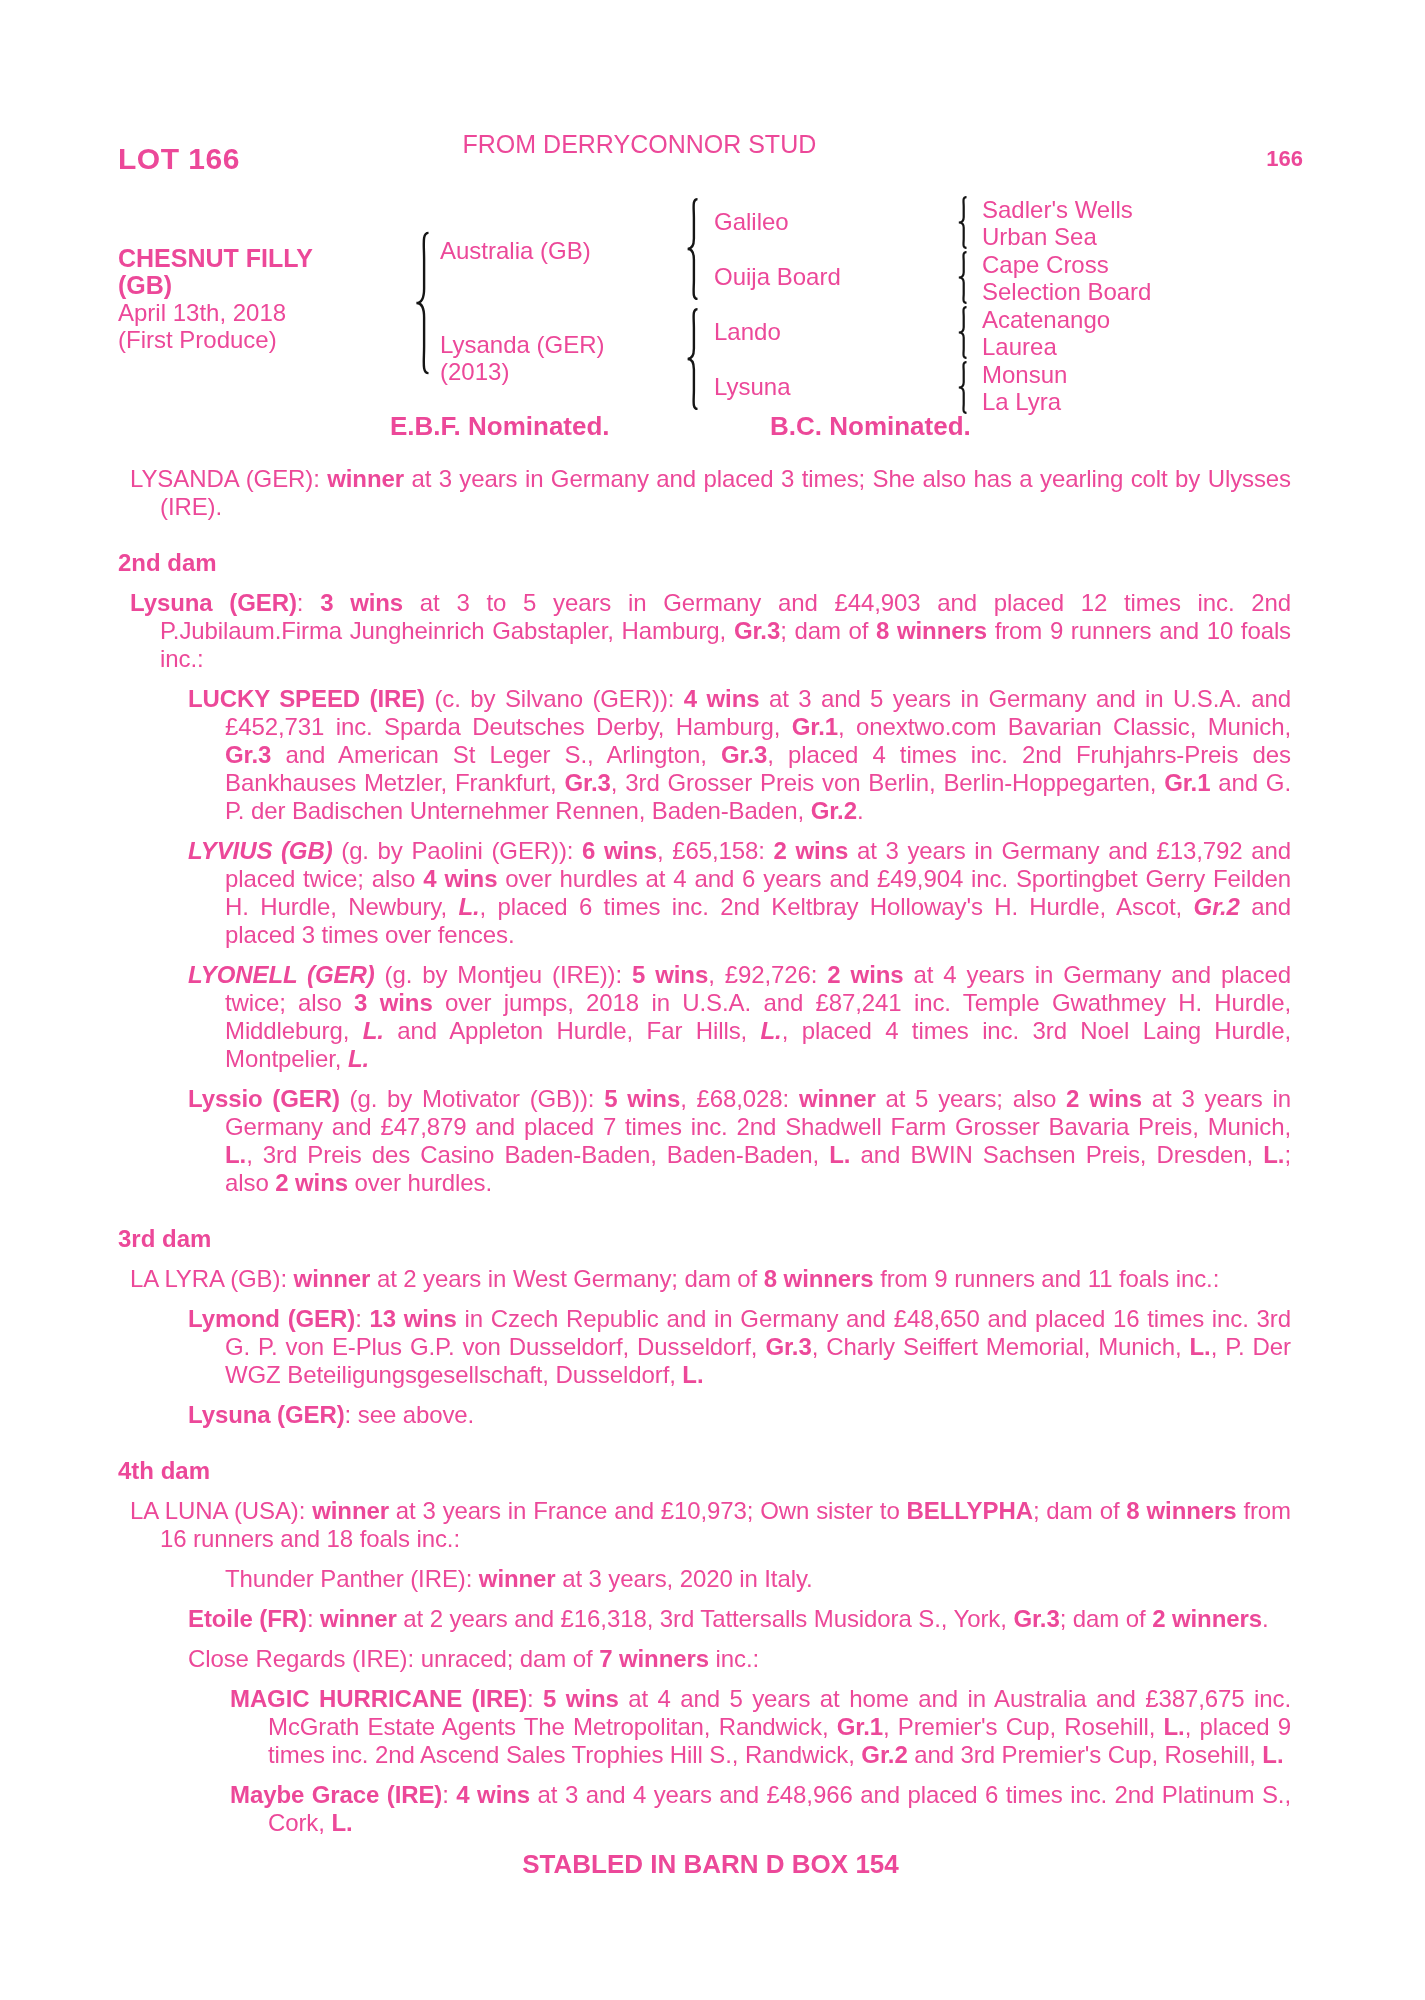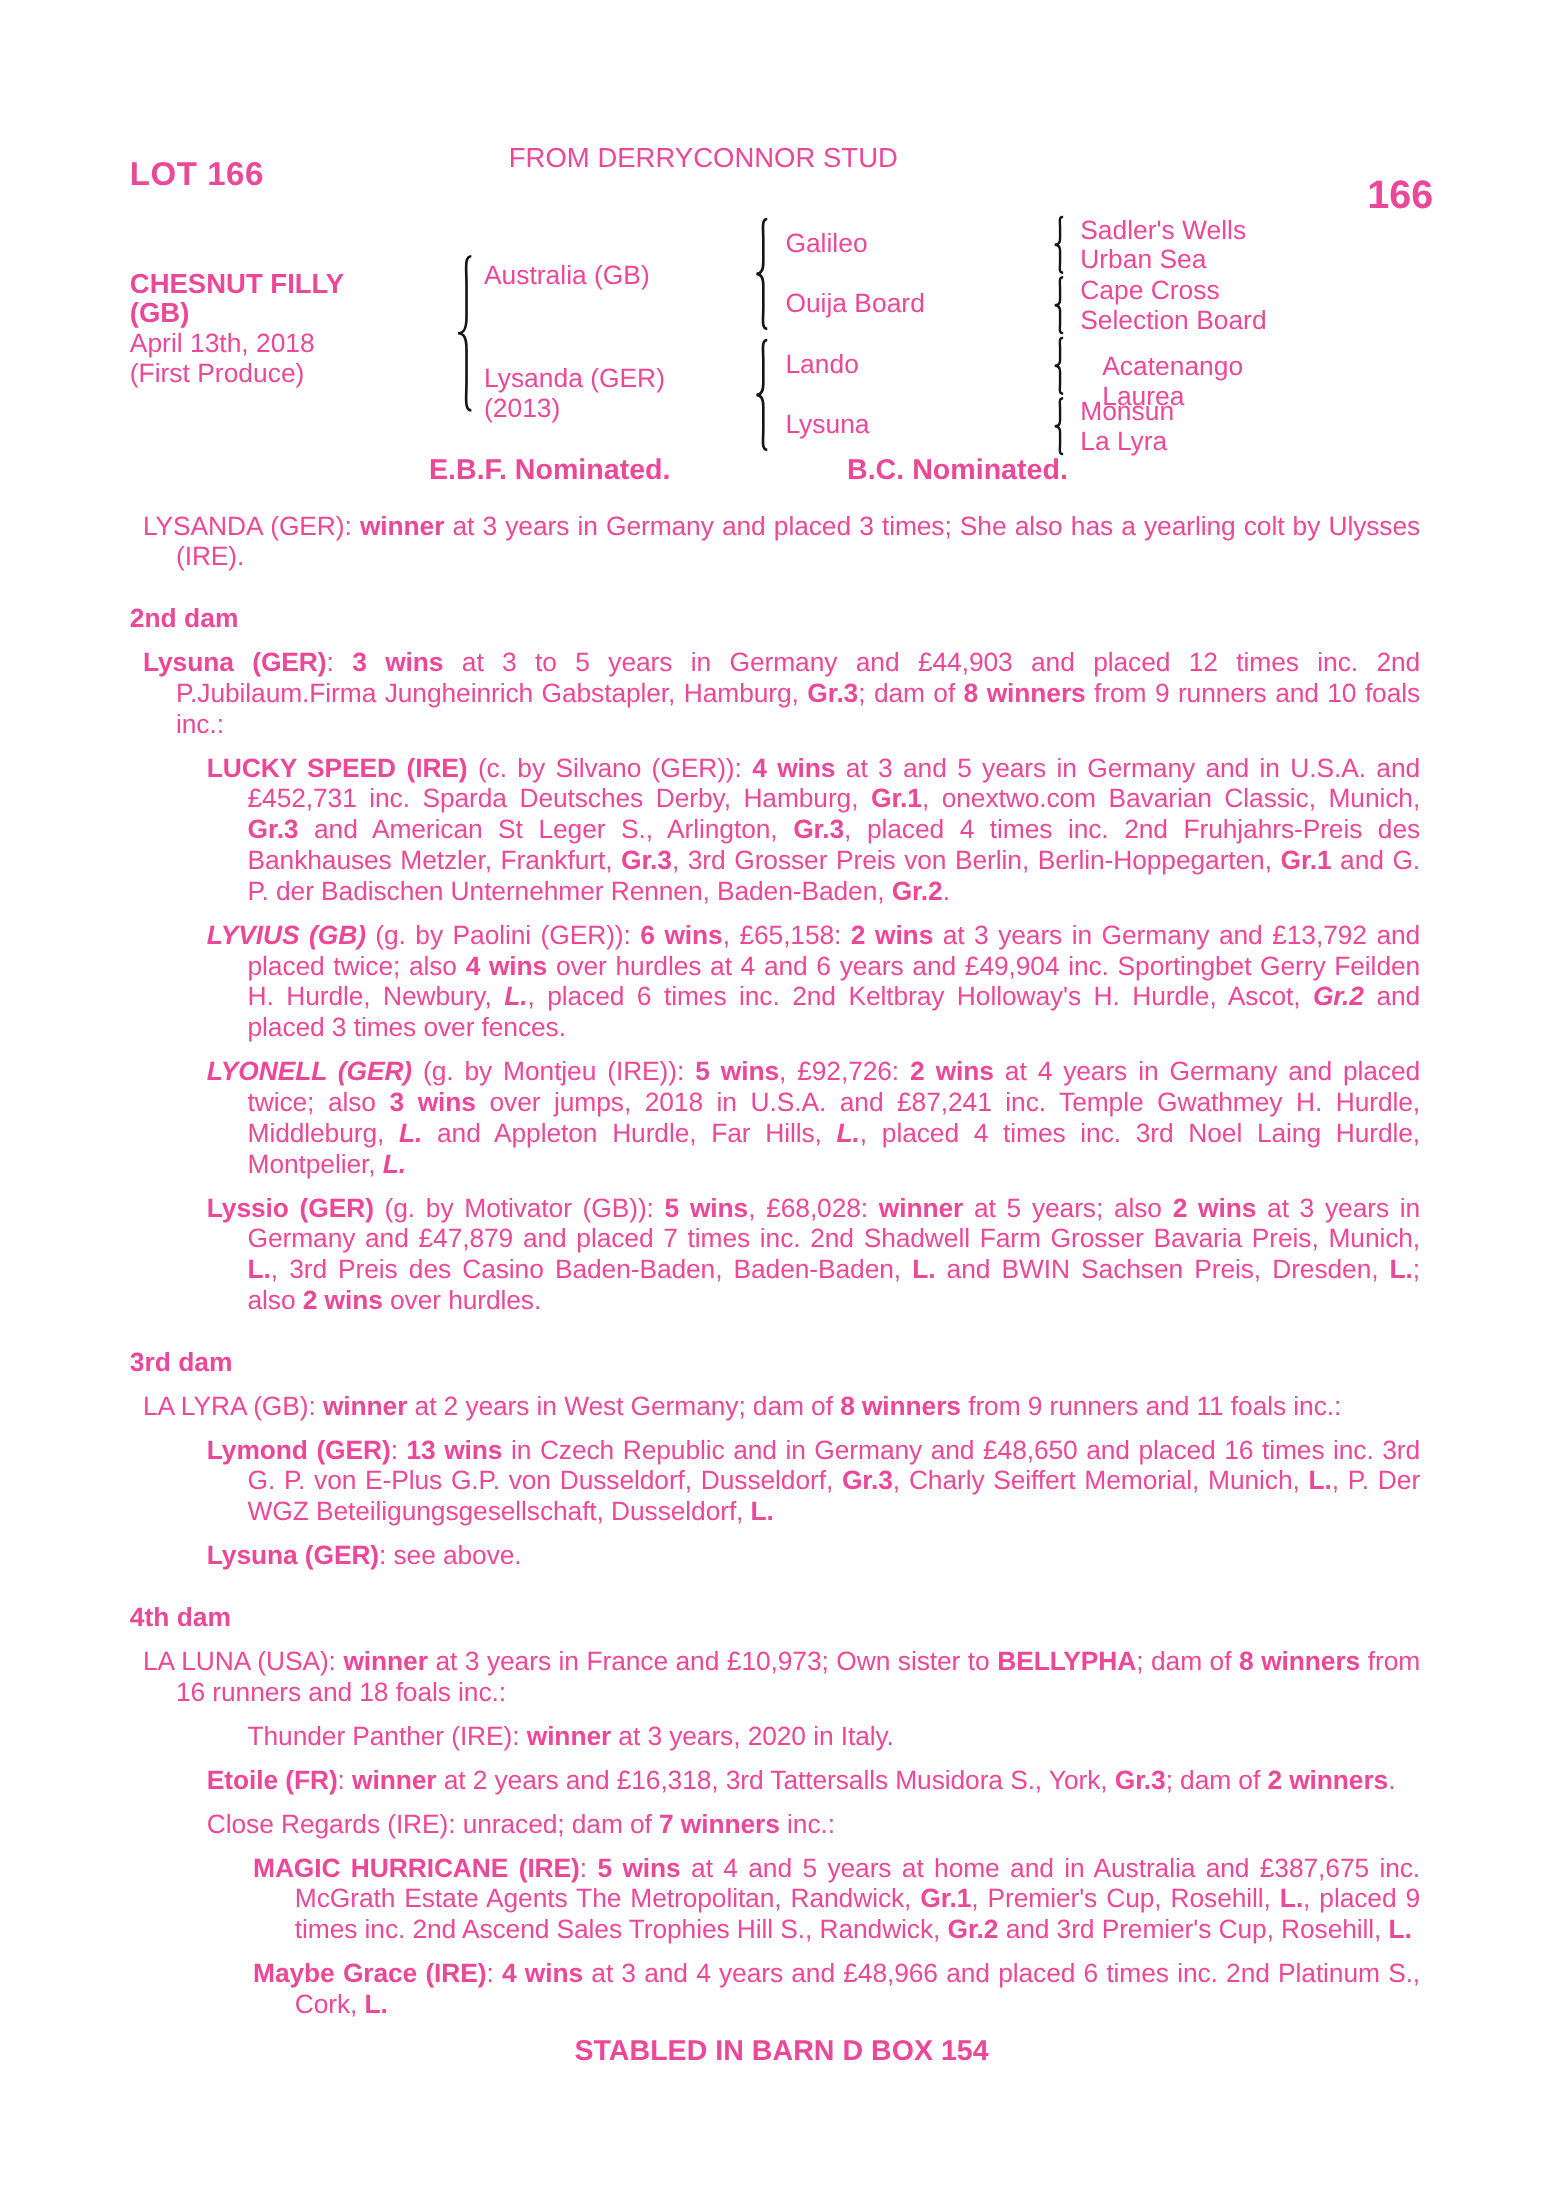--- a/index.html
+++ b/index.html
@@ -9,21 +9,21 @@
     background:#ffffff;color:#ec4899;
     font-family:"Liberation Sans","DejaVu Sans",sans-serif;
     box-sizing:border-box;
     padding:130px 122px 0 118px;
     overflow:hidden;
   }
   
   .header{position:relative;height:62px;}
   .lot-label{position:absolute;left:0;top:12px;font-size:30px;font-weight:bold;letter-spacing:.5px;}
   .vendor{position:absolute;left:44%;top:0;transform:translateX(-50%);font-size:25px;white-space:nowrap;}
-  .page-number{position:absolute;right:0;top:26px;font-size:36px;font-weight:bold;}
+  .page-number{position:absolute;right:0;top:16px;font-size:22px;font-weight:bold;}
   
   .ped{position:relative;height:248px;margin-top:3px;font-size:24px;line-height:27px;}
   .ped .abs{position:absolute;white-space:nowrap;}
   .subject{left:0;top:50px;}
   .subject .nm{font-weight:bold;font-size:25px;}
   .sire-name{left:322px;top:42px;}
   .dam-name{left:322px;top:136px;}
   .gp{left:596px;}
   .ggp{left:864px;}
   .brace{position:absolute;}
@@ -116,21 +116,21 @@
       </div>
 
     <div class="abs ggp" style="top:1px;">
       <div>Sadler's Wells</div>
       <div>Urban Sea</div>
     </div>
     <div class="abs ggp" style="top:56px;">
       <div>Cape Cross</div>
       <div>Selection Board</div>
     </div>
-    <div class="abs ggp" style="top:125px;margin-left:20px;">
+    <div class="abs ggp" style="top:111px;">
       <div>Acatenango</div>
       <div>Laurea</div>
     </div>
     <div class="abs ggp" style="top:166px;">
       <div>Monsun</div>
       <div>La Lyra</div>
     </div>
 
     <div class="noms">
       <span class="nom-ebf">E.B.F. Nominated.</span>

